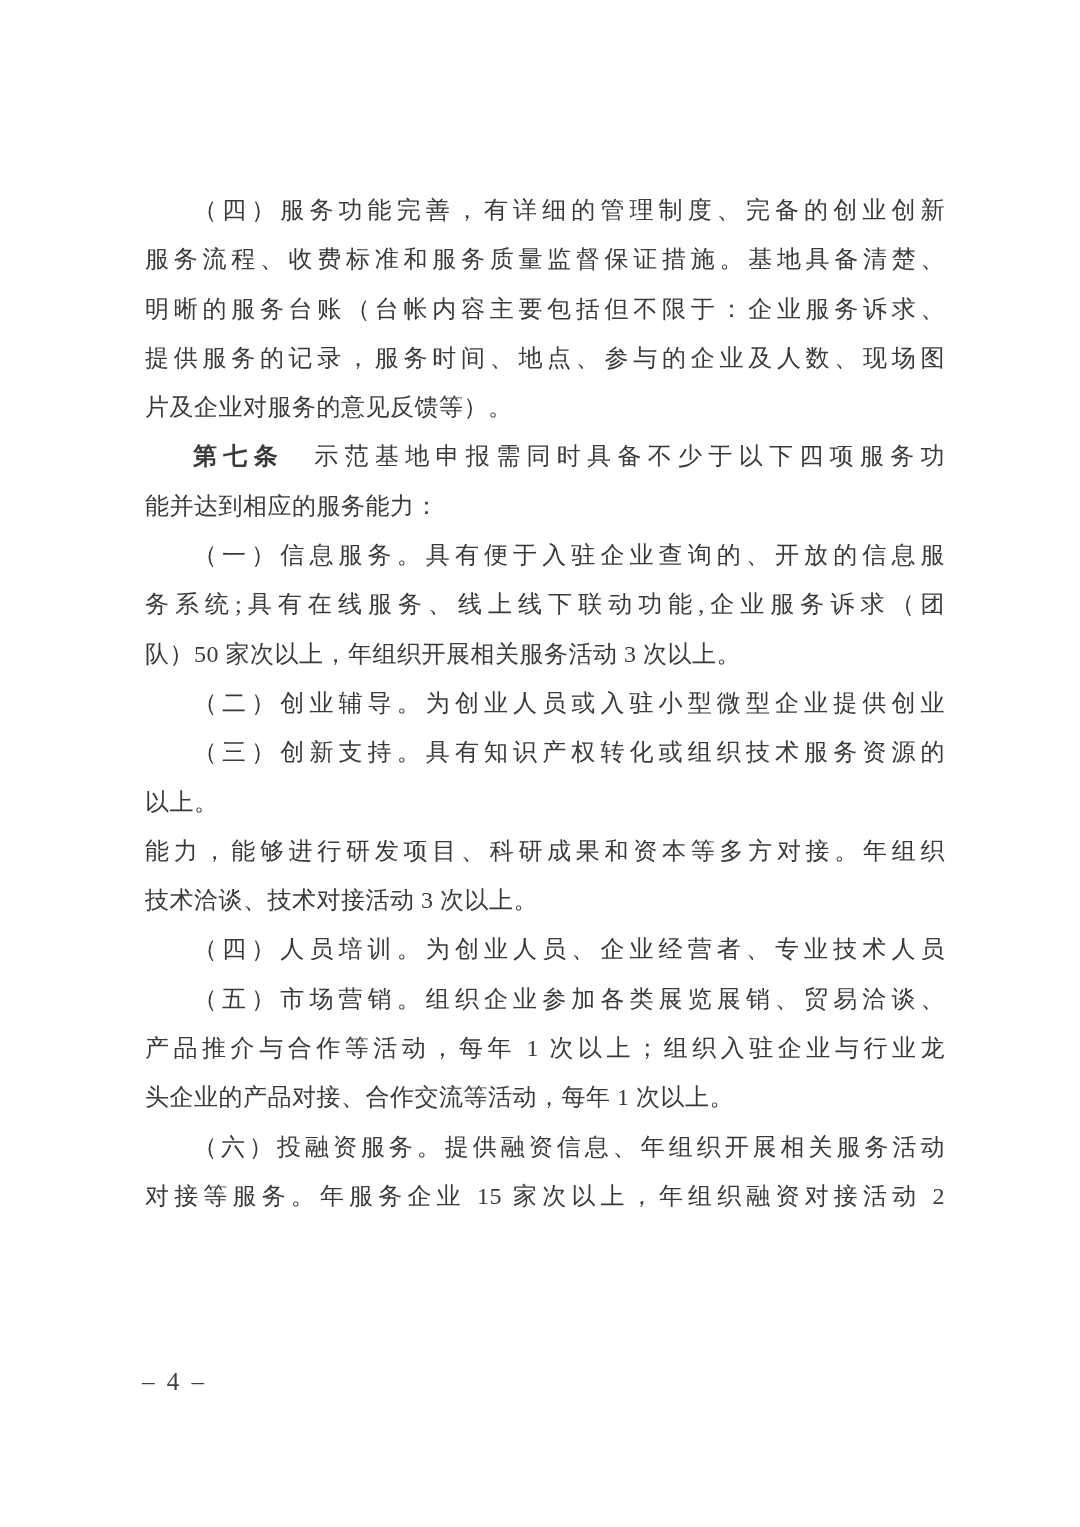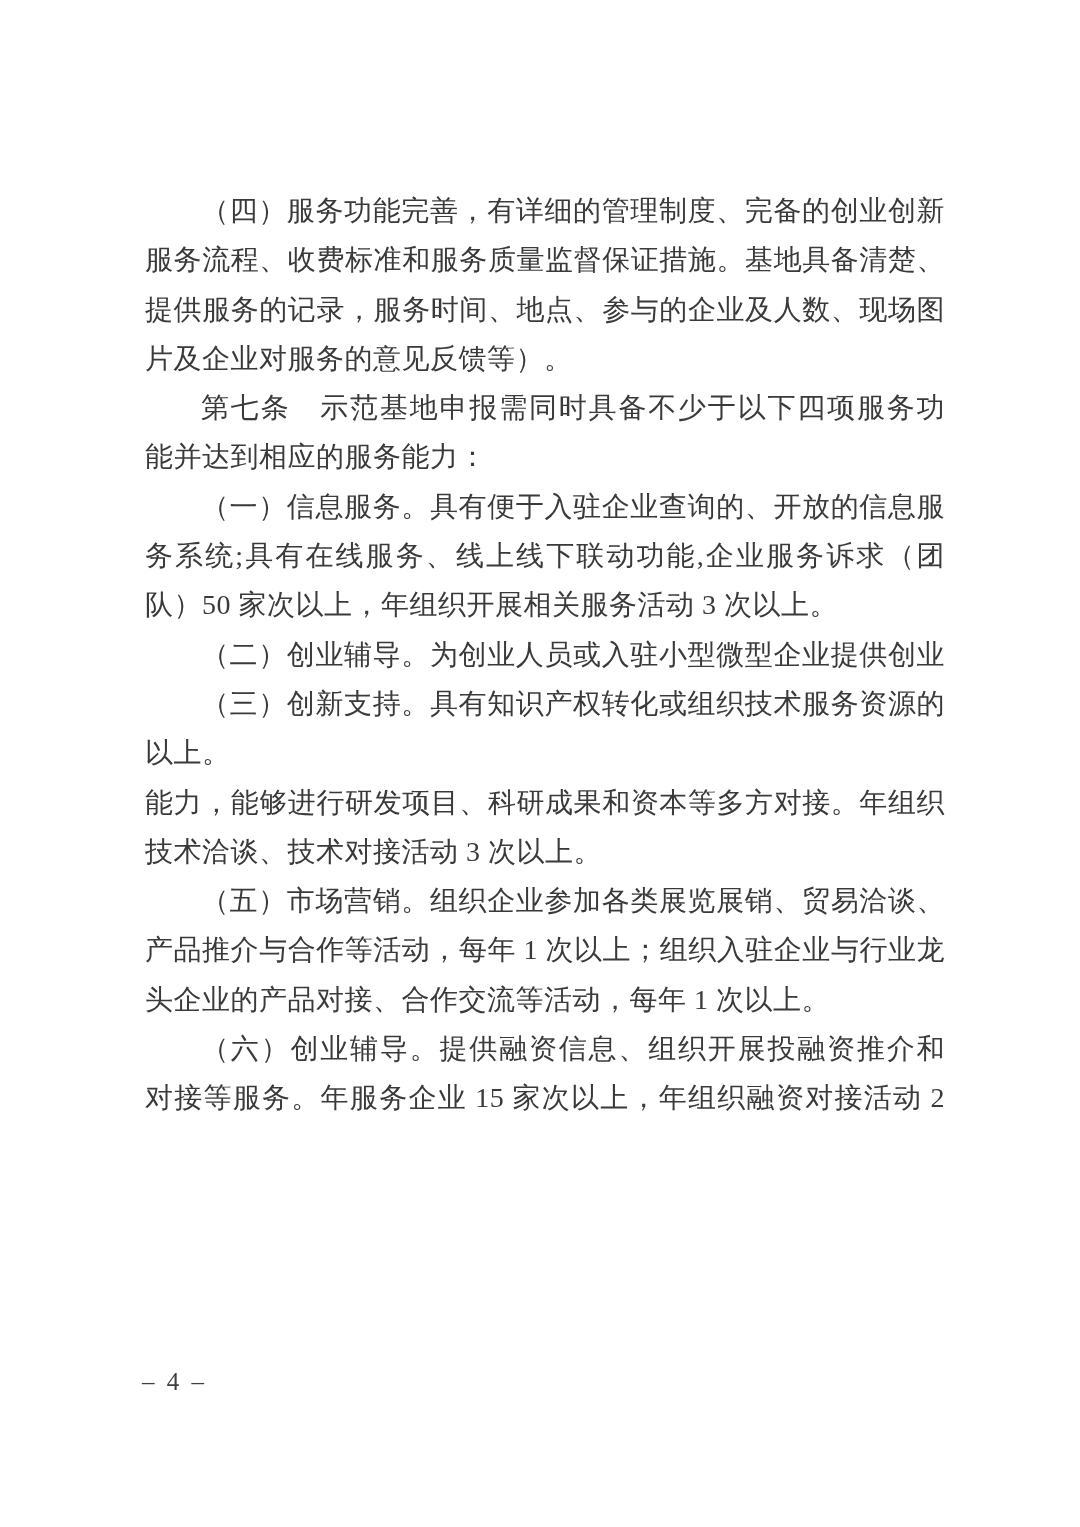--- a/index.html
+++ b/index.html
@@ -14,67 +14,69 @@
     background: #ffffff;
     overflow: hidden;
     font-family: "Liberation Serif", "DejaVu Serif", serif;
     color: #3a3a3a;
   }
   .doc-body {
     position: absolute;
     left: 145px;
     top: 186px;
     width: 800px;
-    font-size: 28px;
+    font-size: 24px;
     line-height: 49.3px;
     text-align: justify;
   }
   .line {
     text-align: justify;
     text-align-last: justify;
     letter-spacing: 0.5px;
   }
   .line.indent {
     text-indent: 2em;
   }
   .line.last {
     text-align-last: left;
   }
   .bold {
-    font-weight: normal;
+    font-weight: bold;
     margin-top: 8px;
   }
   .page-number {
     position: absolute;
     left: 142px;
     top: 1368px;
     font-size: 25px;
     letter-spacing: 3px;
     color: #3f3f3f;
   }
 </style>
 </head>
 <body>
 
 <div class="page">
   <div class="doc-body" id="doc-body">
       <div class="line indent">（四）服务功能完善，有详细的管理制度、完备的创业创新</div>
       <div class="line">服务流程、收费标准和服务质量监督保证措施。基地具备清楚、</div>
+      <div class="line">明晰的服务台账（台帐内容主要包括但不限于：企业服务诉求、</div>
       <div class="line">提供服务的记录，服务时间、地点、参与的企业及人数、现场图</div>
       <div class="line last">片及企业对服务的意见反馈等）。</div>
       <div class="line indent"><span class="bold">第七条</span><span>　示范基地申报需同时具备不少于以下四项服务功</span></div>
       <div class="line last">能并达到相应的服务能力：</div>
       <div class="line indent">（一）信息服务。具有便于入驻企业查询的、开放的信息服</div>
       <div class="line">务系统;具有在线服务、线上线下联动功能,企业服务诉求（团</div>
       <div class="line last">队）50 家次以上，年组织开展相关服务活动 3 次以上。</div>
       <div class="line indent">（二）创业辅导。为创业人员或入驻小型微型企业提供创业</div>
       <div class="line indent">（三）创新支持。具有知识产权转化或组织技术服务资源的</div>
       <div class="line last">以上。</div>
       <div class="line">能力，能够进行研发项目、科研成果和资本等多方对接。年组织</div>
       <div class="line last">技术洽谈、技术对接活动 3 次以上。</div>
+      <div class="line indent">（四）人员培训。为创业人员、企业经营者、专业技术人员</div>
       <div class="line indent">（五）市场营销。组织企业参加各类展览展销、贸易洽谈、</div>
       <div class="line">产品推介与合作等活动，每年 1 次以上；组织入驻企业与行业龙</div>
       <div class="line last">头企业的产品对接、合作交流等活动，每年 1 次以上。</div>
-      <div class="line indent">（六）创业辅导。提供融资信息、组织开展投融资推介和</div>
+      <div class="line indent">（六）投融资服务。提供融资信息、年组织开展相关服务活动</div>
       <div class="line">对接等服务。年服务企业 15 家次以上，年组织融资对接活动 2</div>
     </div>
   <div class="page-number">– 4 –</div>
 </div>
 
 </body></html>

